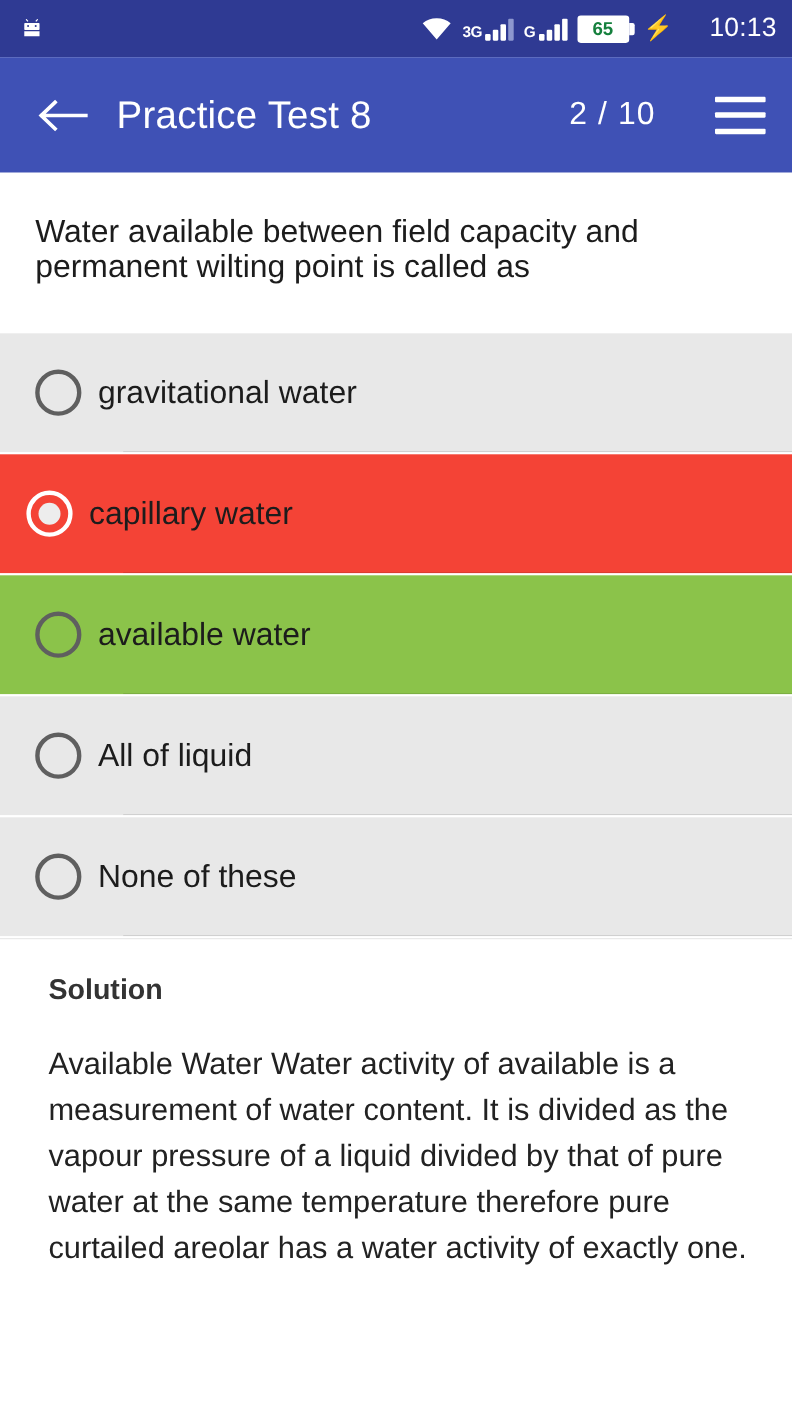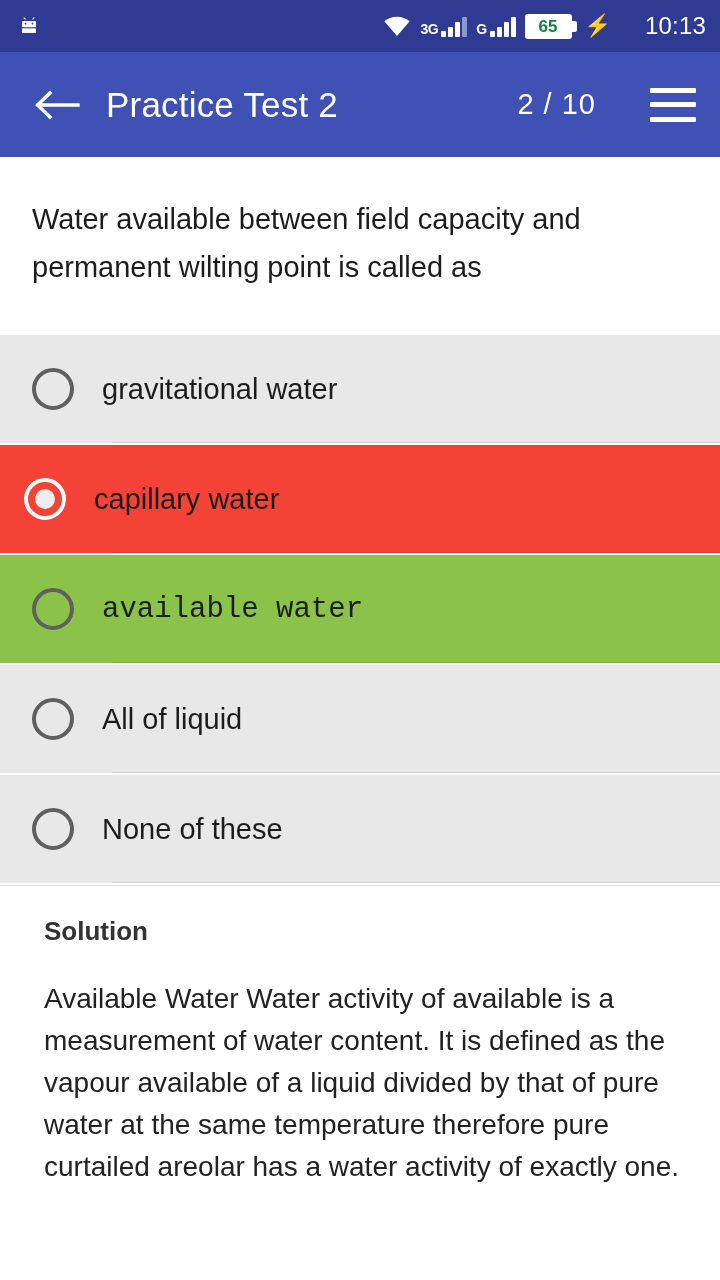--- a/index.html
+++ b/index.html
@@ -47,43 +47,43 @@
     display:flex; align-items:center; padding:0 24px 0 34px; color:#ffffff;
   }
   .back-arrow { width:46px; height:34px; flex:0 0 46px; cursor:pointer; }
   .app-title { font-size:35px; margin-left:26px; white-space:nowrap; letter-spacing:0.2px; }
   .counter { margin-left:auto; font-size:29px; letter-spacing:1px; white-space:nowrap; }
   .menu-icon { margin-left:54px; width:46px; height:34px; display:flex; flex-direction:column; justify-content:space-between; cursor:pointer; }
   .menu-icon i { display:block; height:5px; background:#ffffff; border-radius:1px; }
 
   
   .question-area { background:#ffffff; padding:38px 32px 44px 32px; }
-  .question-text { font-size:29px; line-height:48px; color:#1c1c1c; }
+  .question-text { font-size:29px; line-height:32px; color:#1c1c1c; }
 
   
   .options { background:#ffffff; }
   .option-row {
     position:relative; height:108px; display:flex; align-items:center;
     padding-left:32px; background:#e8e8e8; cursor:pointer; margin-bottom:2px;
   }
-  .option-row.correct { background:#8bc34a;font-family:Liberation Mono, monospace; }
+  .option-row.correct { background:#8bc34a; }
   .option-row.wrong   { background:#f44336;padding-left:24px; }
   .option-row:after {
     content:""; position:absolute; left:112px; right:0; bottom:0; height:1px; background:rgba(0,0,0,0.10);
   }
   .radio {
     width:42px; height:42px; border-radius:50%; border:4px solid #5f5f5f;
     flex:0 0 42px; background:transparent; position:relative;
   }
   .option-row.wrong .radio { border-color:#ffffff; }
   .option-row.wrong .radio:after {
     content:""; position:absolute; left:50%; top:50%; transform:translate(-50%,-50%);
     width:20px; height:20px; border-radius:50%; background:#ededed;
   }
-  .option-label { margin-left:28px; font-size:29px; color:#1c1c1c; line-height:1; }
+  .option-label { margin-left:15px; font-size:29px; color:#1c1c1c; line-height:1; }
 
   .options-gap { height:52px; background:#ffffff; border-bottom:1px solid #e0e0e0; }
 
   
   .solution-area { background:#ffffff; padding:32px 32px 0 44px; flex:1 1 auto; }
   .solution-title { font-size:26px; font-weight:bold; color:#333333; line-height:1; }
   .solution-body { margin-top:34px; font-size:28px; line-height:42px; color:#222222; }
   .bottom-divider { height:1px; background:#e0e0e0; margin-top:auto; }
   .bottom-strip { height:16px; background:#ffffff; flex:0 0 16px; }
 </style>
@@ -132,21 +132,21 @@
       </div>
       <span class="bolt">⚡</span>
       <span class="clock">10:13</span>
     </div>
   </div>
 
   <div class="app-bar">
     <svg class="back-arrow" viewBox="0 0 46 34">
       <path fill="none" stroke="#ffffff" stroke-width="3.4" stroke-linecap="square" d="M44 17H4M16 5L3.5 17 16 29"></path>
     </svg>
-    <div class="app-title">Practice Test 2</div>
+    <div class="app-title">Practice Test 8</div>
     <div class="counter">2  / 10</div>
     <div class="menu-icon">
       <i></i>
         <i></i>
         <i></i>
     </div>
   </div>
 
   <div class="question-area">
     <div class="question-text">Water available between field capacity and permanent wilting point is called as</div>
@@ -172,18 +172,18 @@
     <div class="option-row">
       <span class="radio"></span>
       <span class="option-label">None of these</span>
     </div>
   </div>
 
   <div class="options-gap"></div>
 
   <div class="solution-area">
     <div class="solution-title">Solution</div>
-    <div class="solution-body">Available Water Water activity of available is a measurement of water content. It is defined as the vapour available of a liquid divided by that of pure water at the same temperature therefore pure curtailed areolar has a water activity of exactly one.</div>
+    <div class="solution-body">Available Water Water activity of available is a measurement of water content. It is divided as the vapour pressure of a liquid divided by that of pure water at the same temperature therefore pure curtailed areolar has a water activity of exactly one.</div>
   </div>
 
   <div class="bottom-divider"></div>
   <div class="bottom-strip"></div>
 </div>
 
 </body></html>

